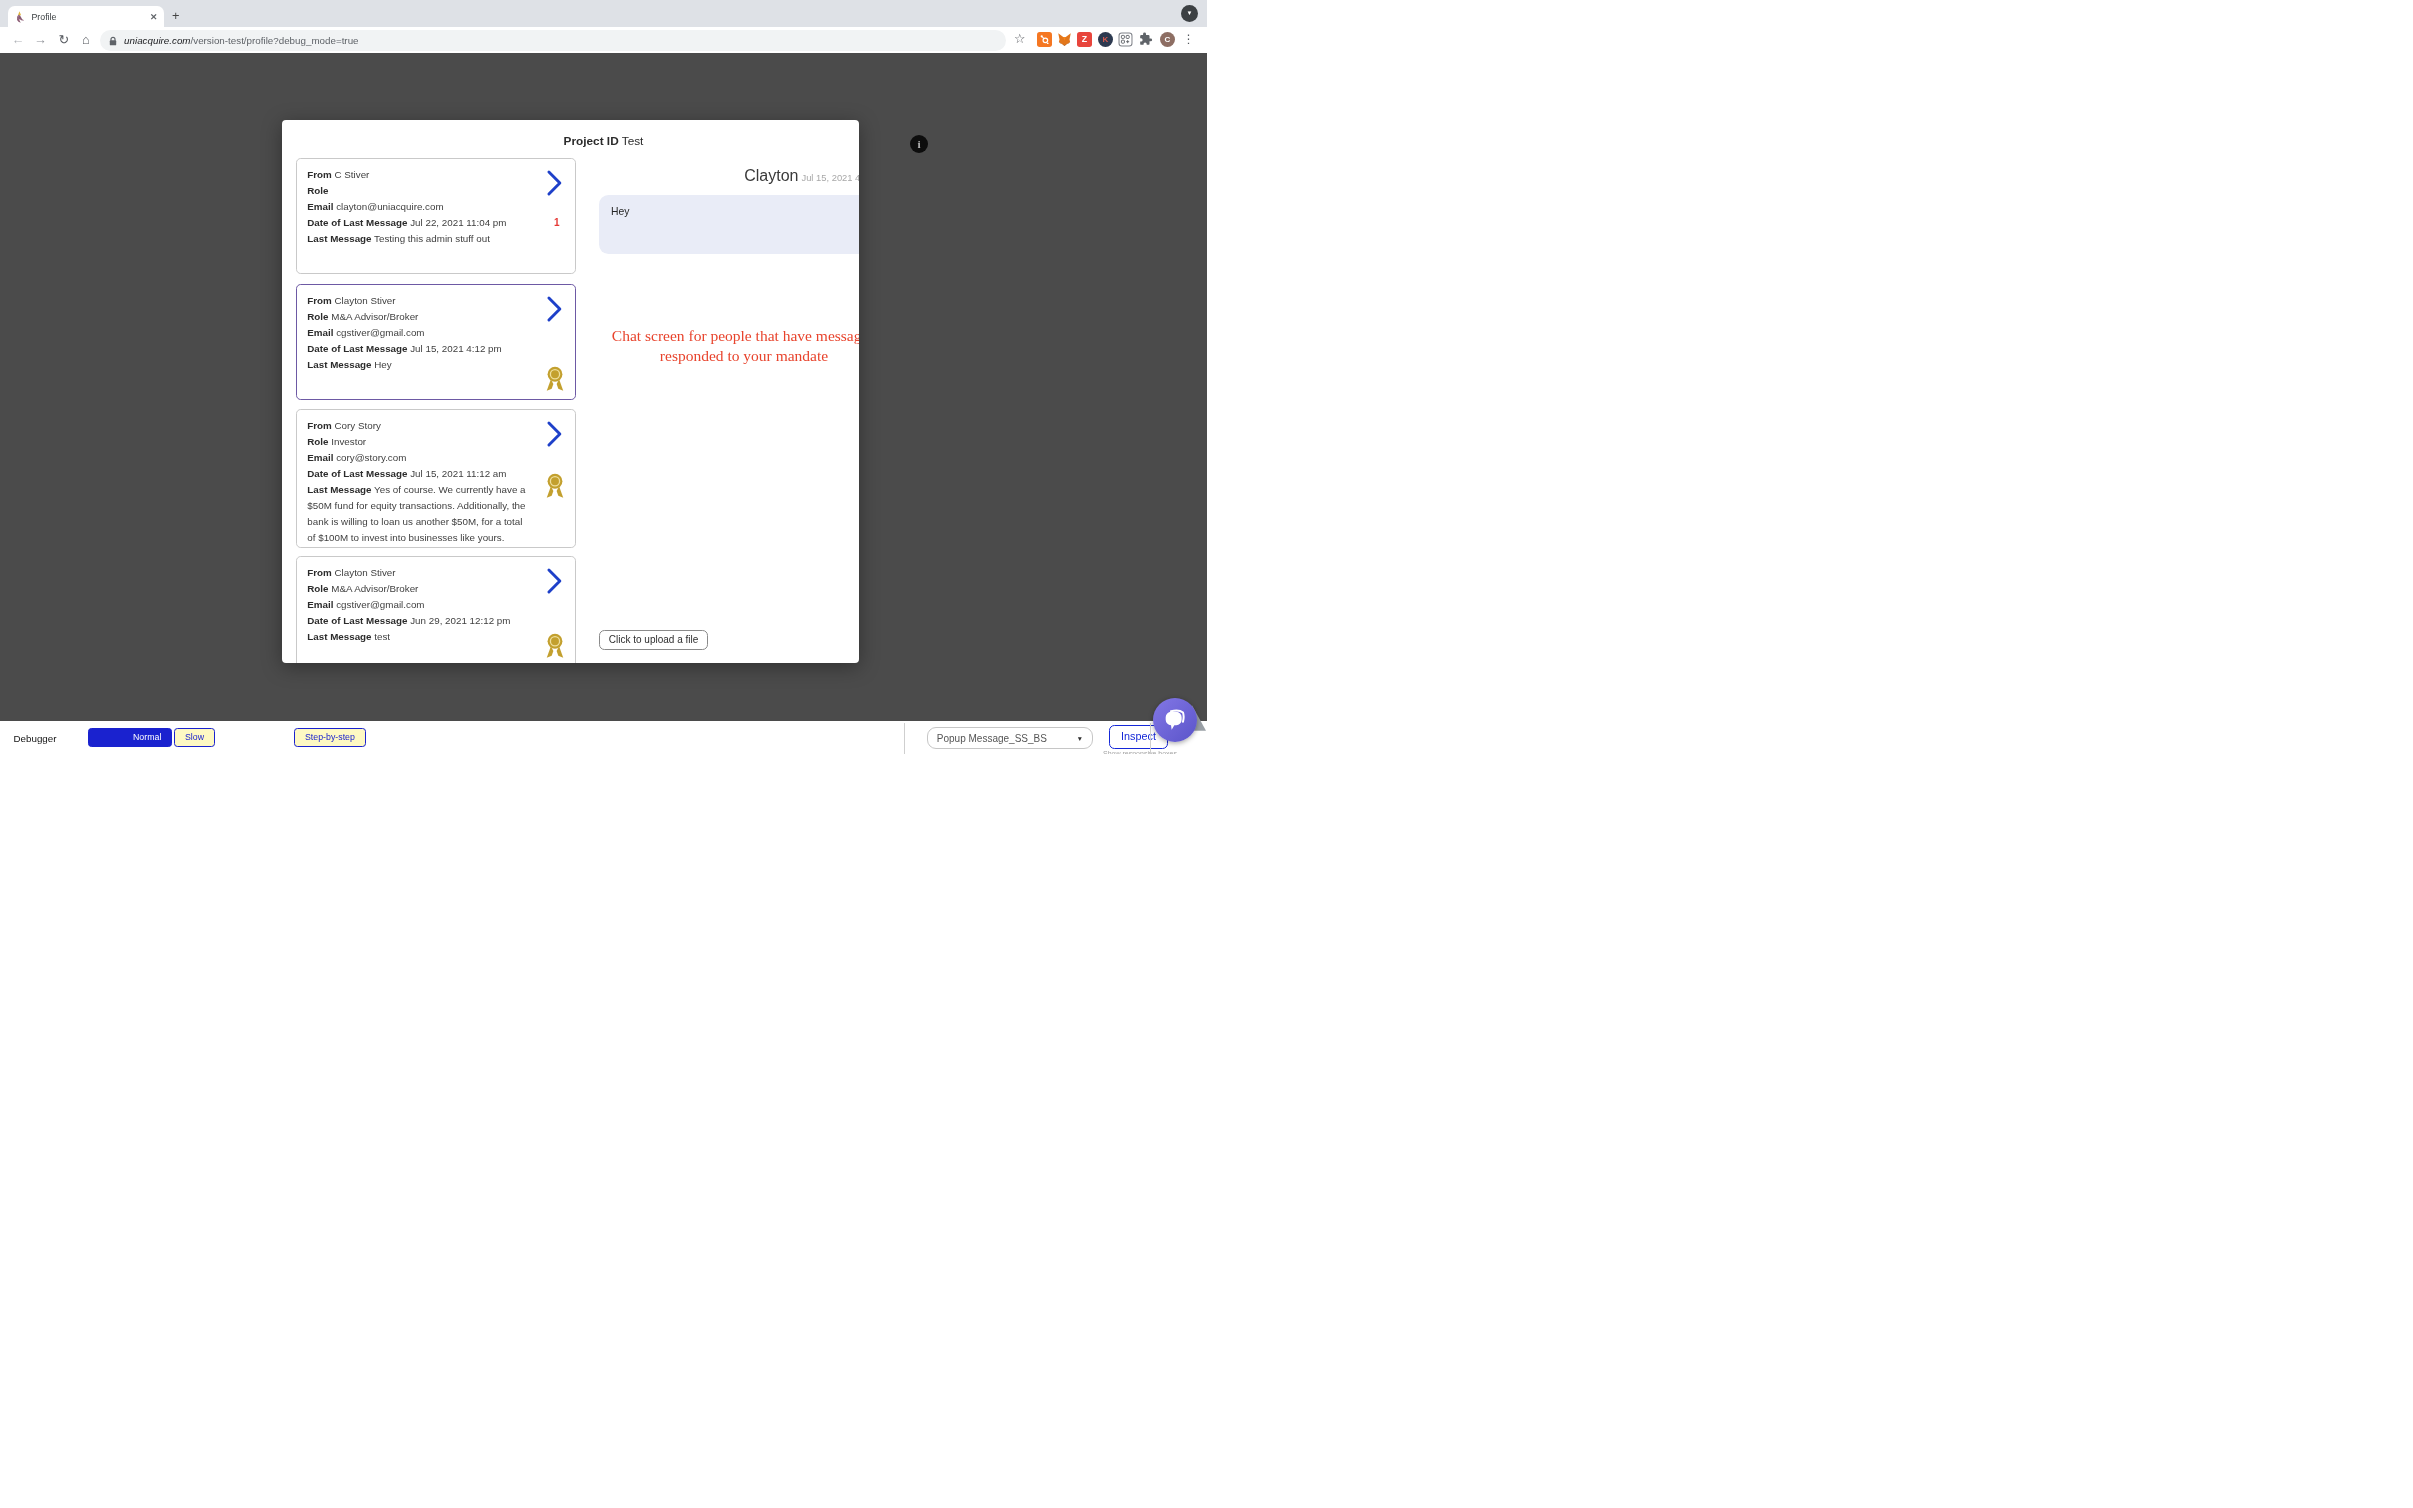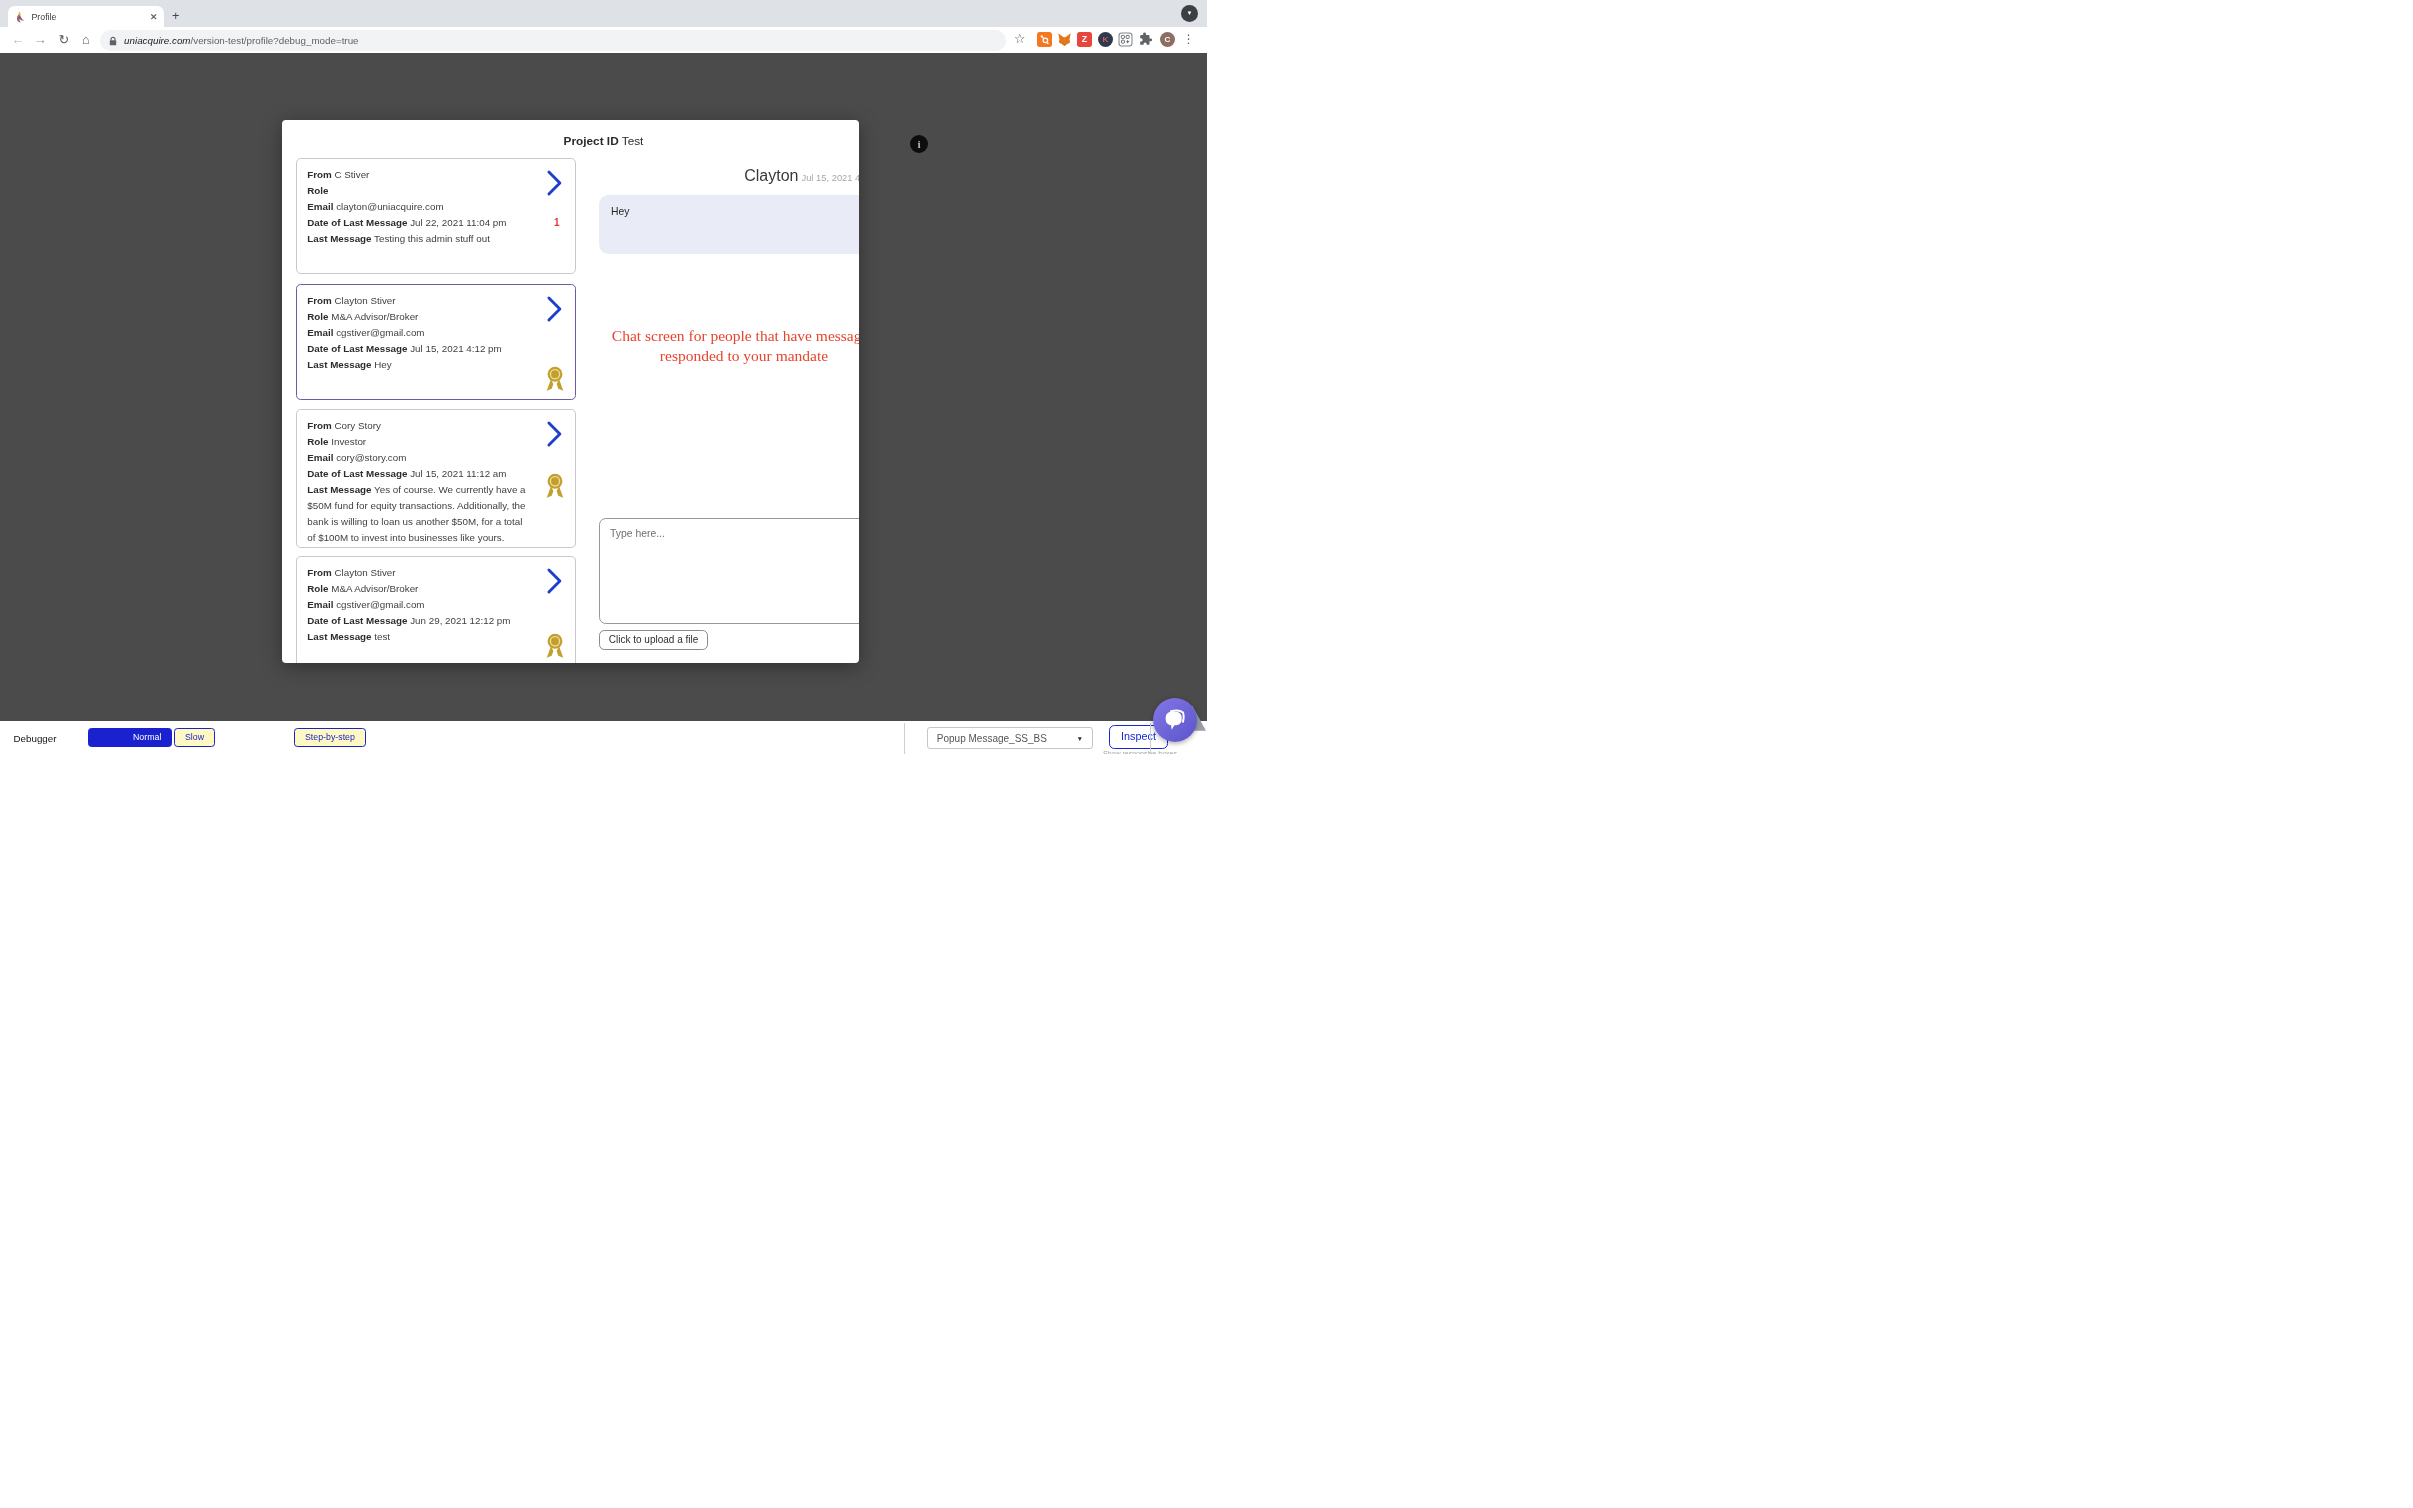--- a/index.html
+++ b/index.html
@@ -75,21 +75,21 @@
 
   
   #dbgbar { position:absolute; left:0; top:721px; width:1207px; height:34px; background:#fff; }
   #dbg-label { position:absolute; left:13.5px; top:733px; font-size:9.8px; color:#141414; }
   .dbtn { position:absolute; top:728px; height:19px; padding:0 10px; border-radius:3.4px;
     font-size:8.8px; line-height:17.5px; text-align:center; }
   .dbtn.fill { background:#1a22cf; color:#fff; border:1px solid #1a22cf;padding-left:44px; }
   .dbtn.line { background:#fef9c3; color:#1a22cf; border:1px solid #1a22cf; }
   .vdiv { position:absolute; top:723px; width:1px; height:31px; background:#cfcfcf; }
   #popup-select { position:absolute; left:927px; top:727px; width:166px; height:22px;
-    border:0.8px solid #c6c6c6; border-radius:3px; background:#fff; font-size:10px; color:#555;
+    border:0.8px solid #c6c6c6; border-radius:9px; background:#fff; font-size:10px; color:#555;
     line-height:21px; padding-left:8.8px; }
   #popup-select .caret { position:absolute; right:8.8px; top:0; font-size:6.7px; color:#2f2f2f; }
   #inspectbtn { position:absolute; left:1109px; top:725px; width:59px; height:24px; background:#fff;
     border:1.3px solid #1528d8; border-radius:5.4px; color:#1528d8; font-size:10.8px; line-height:21.5px; text-align:center; }
   #hint { position:absolute; left:1086px; top:750px; width:108px; text-align:center;
     font-size:7px; color:#a3a3a3; }
   #warnicon { position:absolute; left:1177px; top:704px; }
   #chatwidget { position:absolute; left:1153px; top:698px; width:44px; height:44px; border-radius:50%;
     background:linear-gradient(135deg,#8377e6 0%, #5a54c9 100%);
     display:flex; align-items:center; justify-content:center; box-shadow:0 1.3px 5.4px rgba(0,0,0,.35); }
@@ -247,21 +247,20 @@
 
     <div id="chat-head">
       <span class="who">Clayton</span>
       <span class="when">Jul 15, 2021 4:12 pm</span>
     </div>
     <div id="bubble-tip"></div>
     <div id="bubble">
       <span>Hey</span>
     </div>
     <div id="redline">Chat screen for people that have messaged responded to your mandate</div>
-    <textarea id="typebox" placeholder="Type here..." style=""></textarea>
     <button id="uploadbtn">Click to upload a file</button>
     <svg id="sendbtn" width="25" height="20" viewBox="0 0 36 28">
       <path d="M2 3 L32 14 L2 25 L9.5 14 Z" fill="#0d0d0d"></path>
     </svg>
   </div>
 
   <div id="dbgbar"></div>
   <div id="dbg-label">Debugger</div>
   <button class="dbtn fill" style="left:88px;">Normal</button>
   <button class="dbtn line" style="left:174px;">Slow</button>

